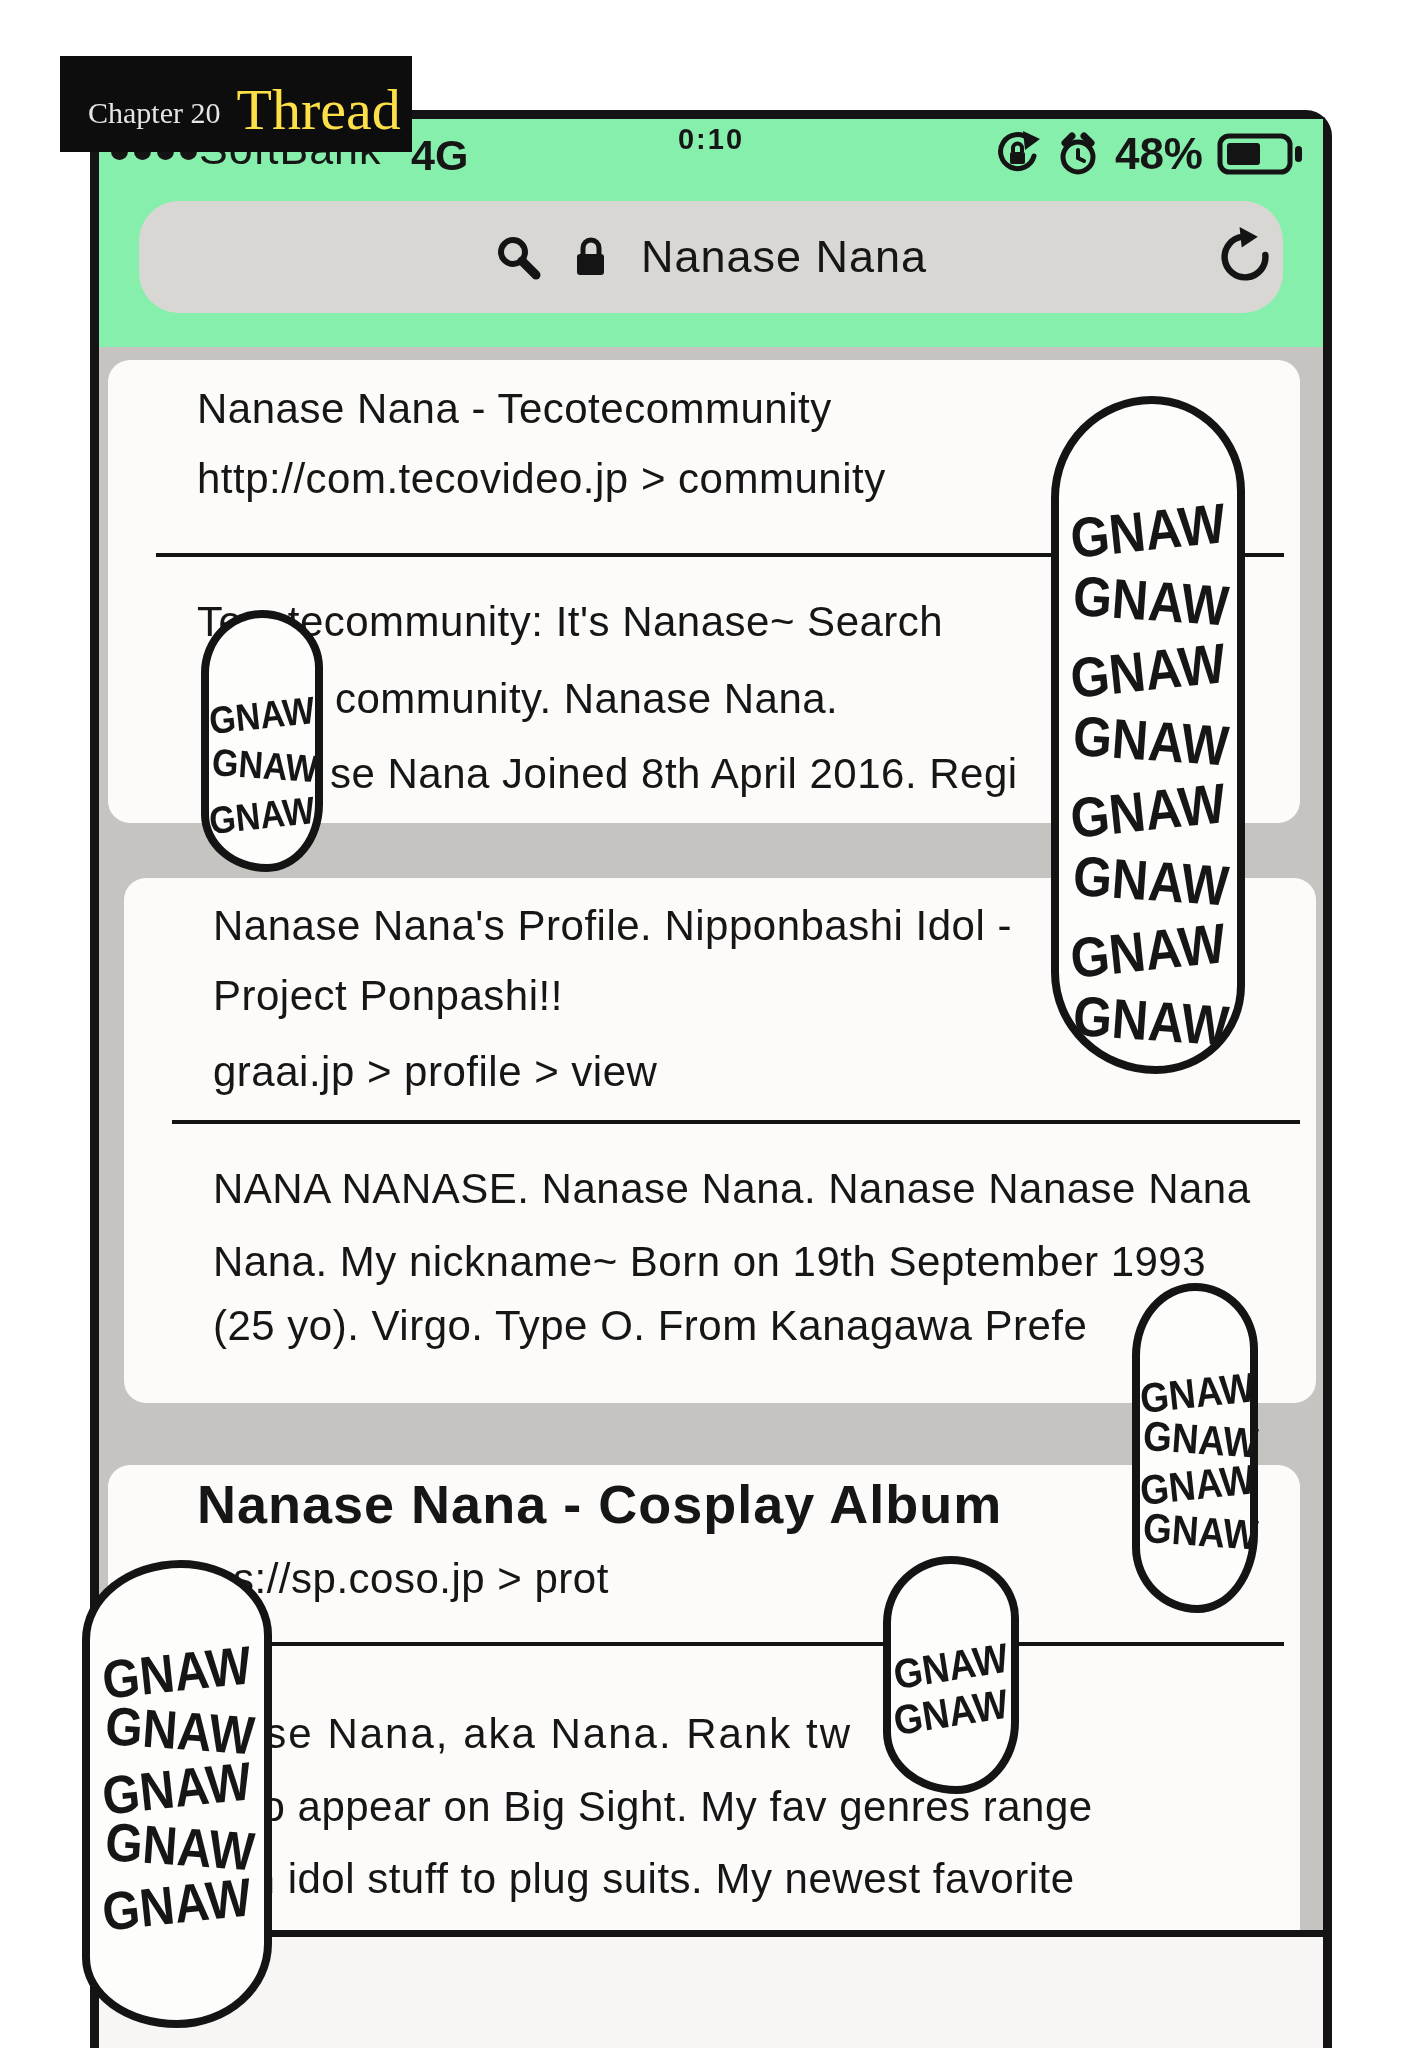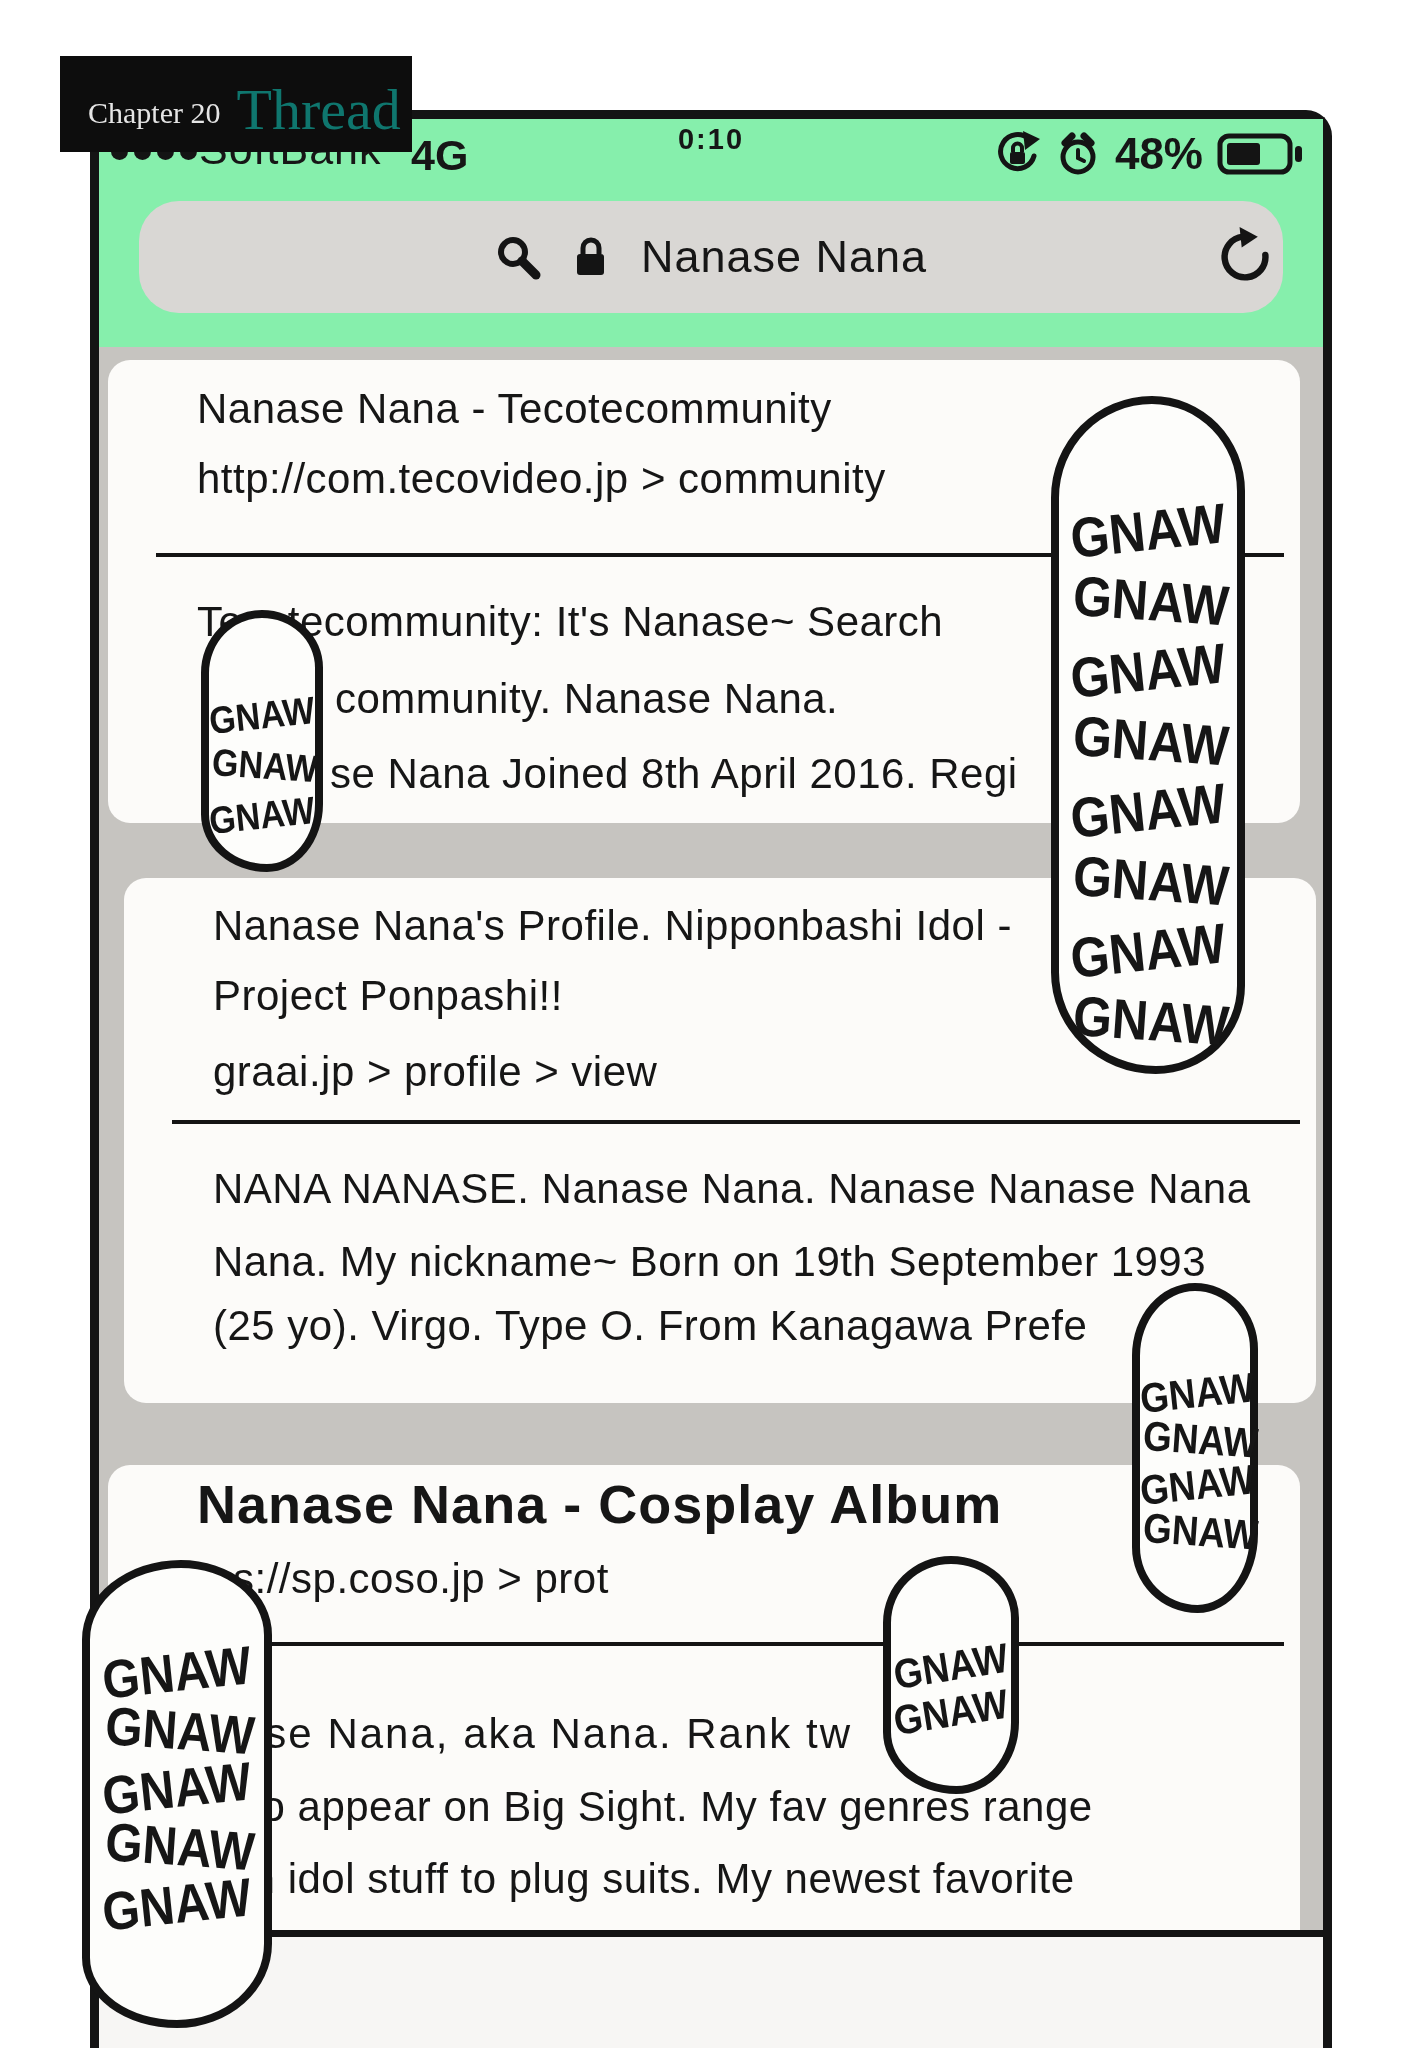--- a/index.html
+++ b/index.html
@@ -39,21 +39,21 @@
   .tline{position:absolute;white-space:nowrap;font-size:42px;letter-spacing:0.5px;}
   .big-title{font-size:54px;font-weight:bold;letter-spacing:1px;}
   .divider{position:absolute;left:48px;width:1128px;height:4px;background:#141414;}
   .bottom-line{position:absolute;left:0;top:1811px;width:100%;height:7px;background:#141414;}
   .white-bottom{position:absolute;left:0;top:1818px;width:100%;height:152px;background:#f7f6f4;}
 
   
   .chapter-box{position:absolute;left:60px;top:56px;width:352px;height:96px;background:#0d0d0d;
                z-index:30;display:flex;align-items:baseline;padding-left:28px;box-sizing:border-box;}
   .chapter-label{font-family:"Liberation Serif", serif;color:#e5e5e5;font-size:30px;align-self:center;margin-top:18px;}
-  .chapter-title{font-family:"Liberation Serif", serif;color:#0f766e;font-size:58px;margin-left:16px;align-self:center;margin-top:10px;}
+  .chapter-title{font-family:"Liberation Serif", serif;color:#fde047;font-size:58px;margin-left:16px;align-self:center;margin-top:10px;}
 
   
   .bubble{position:absolute;background:#fdfdfb;border:8px solid #141414;z-index:20;box-sizing:border-box;}
   .g{display:block;text-align:center;font-weight:bold;letter-spacing:0;line-height:1;}
   .g:nth-child(odd){transform:rotate(-6deg) scaleY(1.12);}
   .g:nth-child(even){transform:rotate(4deg) translateX(3px) scaleY(1.12);}
   .b1{left:201px;top:610px;width:122px;height:262px;border-radius:50% 50% 46% 54% / 24% 22% 26% 22%;padding-top:72px;}
   .b1 .g{font-size:34px;line-height:50px;}
   .b2{left:1051px;top:396px;width:194px;height:678px;border-radius:52% 48% 46% 54% / 15% 14% 13% 15%;padding-top:92px;}
   .b2 .g{font-size:50px;line-height:70px;}

